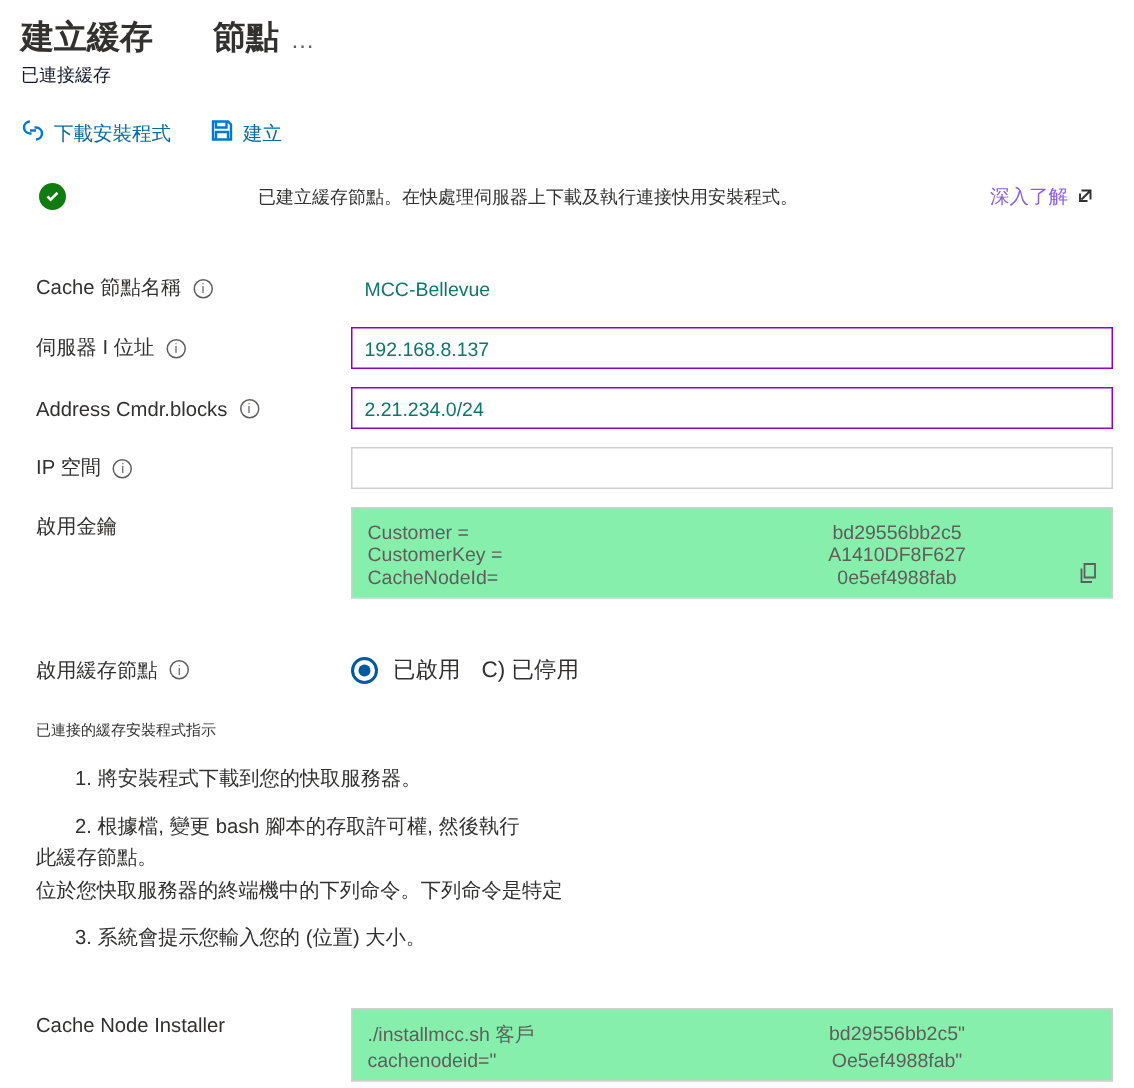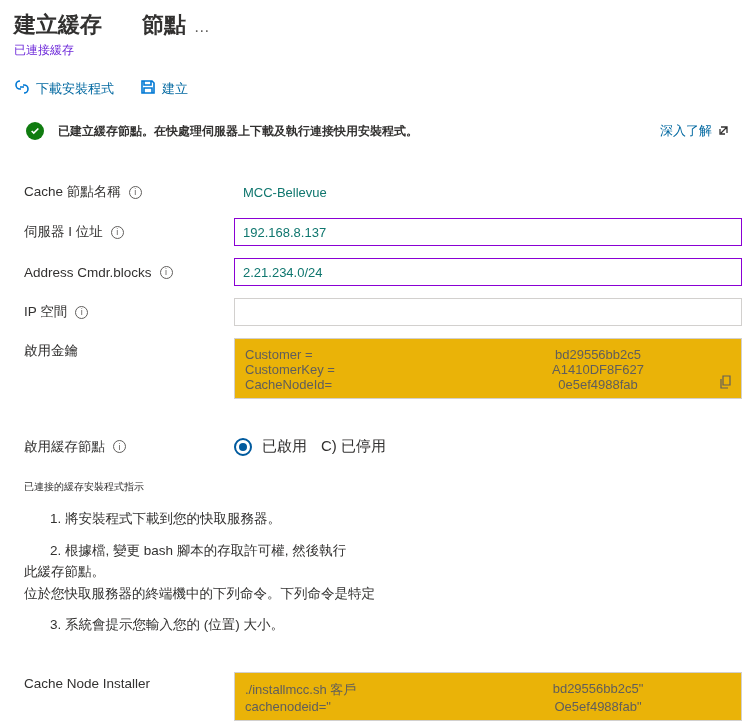--- a/index.html
+++ b/index.html
@@ -8,37 +8,37 @@
     font-size: 13px;
     color: #323130;
     background: #fff;
     width: 756px;
     padding: 10px 14px;
   }
   .hdr-row { display: flex; align-items: baseline; gap: 40px; margin-bottom: 2px; }
   .hdr-title { font-size: 22px; font-weight: 700; }
   .hdr-sub { font-size: 22px; font-weight: 700; }
   .hdr-ell { color: #605e5c; font-size: 16px; margin-left: 4px; }
-  .hdr-caption { font-size: 12px; color: #6d28d9; margin-bottom: 14px; }
+  .hdr-caption { font-size: 12px; color: #0f172a; margin-bottom: 14px; }
   .toolbar { display: flex; align-items: center; gap: 26px; padding: 6px 0 14px; }
   .tb-item { display: inline-flex; align-items: center; gap: 6px; color: #0369a1; font-size: 13px; cursor: pointer; }
   .tb-item svg { width: 16px; height: 16px; }
   .banner {
     display: flex; align-items: center;
     background: #fff; padding: 10px 12px; margin-bottom: 28px;
     gap: 14px;
   }
   .banner-check {
     width: 18px; height: 18px; border-radius: 50%; background: #107c10;
     display: inline-flex; align-items: center; justify-content: center;
     flex-shrink: 0;
   }
   .banner-check svg { width: 10px; height: 10px; }
-  .banner-msg { flex: 1; font-size: 12px; color: #323130; font-weight: 700; }
-  .banner-link { display: inline-flex; align-items: center; gap: 6px; color: #0369a1; font-size: 13px; cursor: pointer; }
+  .banner-msg { flex: 1; font-size: 12px; color: #323130; font-weight: 400; text-align: center; }
+  .banner-link { display: inline-flex; align-items: center; gap: 6px; color: #8b5cf6; font-size: 13px; cursor: pointer; }
   .banner-link svg { width: 12px; height: 12px; }
 
   .form { padding-left: 10px; }
   .form-row { display: flex; align-items: center; margin-bottom: 12px; }
   .form-label {
     width: 210px; display: flex; align-items: center; gap: 8px;
     font-size: 13.5px; color: #323130;
   }
   .info-icon {
     width: 13px; height: 13px; border: 1px solid #605e5c; border-radius: 50%;
@@ -47,21 +47,21 @@
   }
   .form-ctrl { flex: 1; }
   .form-input {
     width: 100%; height: 28px; border: 1px solid #8a00d4;
     padding: 3px 8px; font-size: 13px; color: #0f766e;
     font-family: inherit;
   }
   .form-input.plain { border: 1px solid #fff; }
   .form-input.gray { border: 1px solid #d2d0ce; background: #fff; }
   .readonly-box {
-    border: 1px solid #d2d0ce; background: #eab308;
+    border: 1px solid #d2d0ce; background: #86efac;
     padding: 8px 10px 6px; font-size: 13px; color: #605e5c;
     position: relative;
   }
   .kv-row { display: flex; }
   .kv-key { width: 220px; }
   .kv-val { flex:1; text-align:center; }
   .copy-icn { position: absolute; right: 8px; bottom: 6px; cursor: pointer; }
   .copy-icn svg { width: 14px; height: 14px; }
   .form-row.top { align-items: flex-start; }
   .form-row.top .form-label { padding-top: 4px; }

